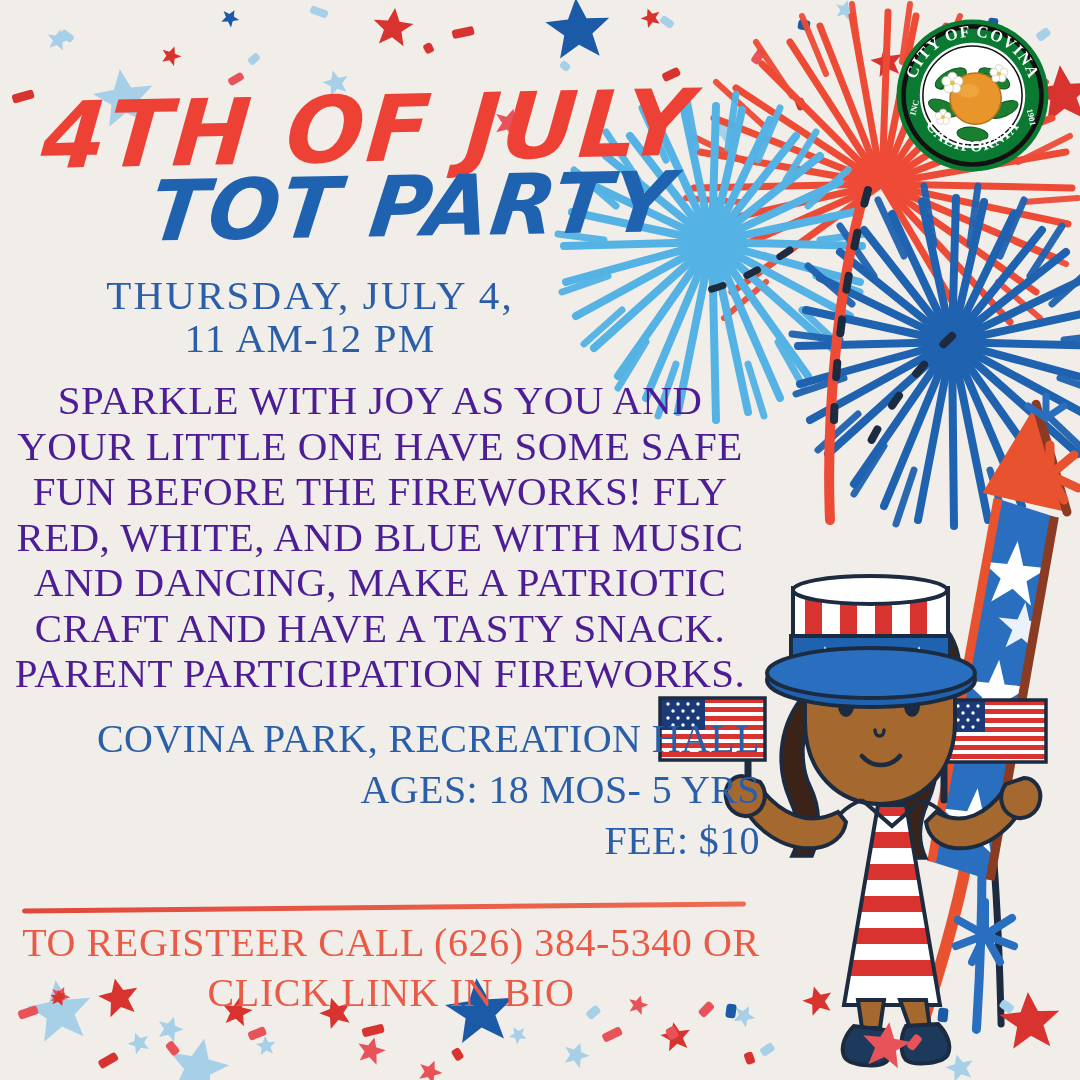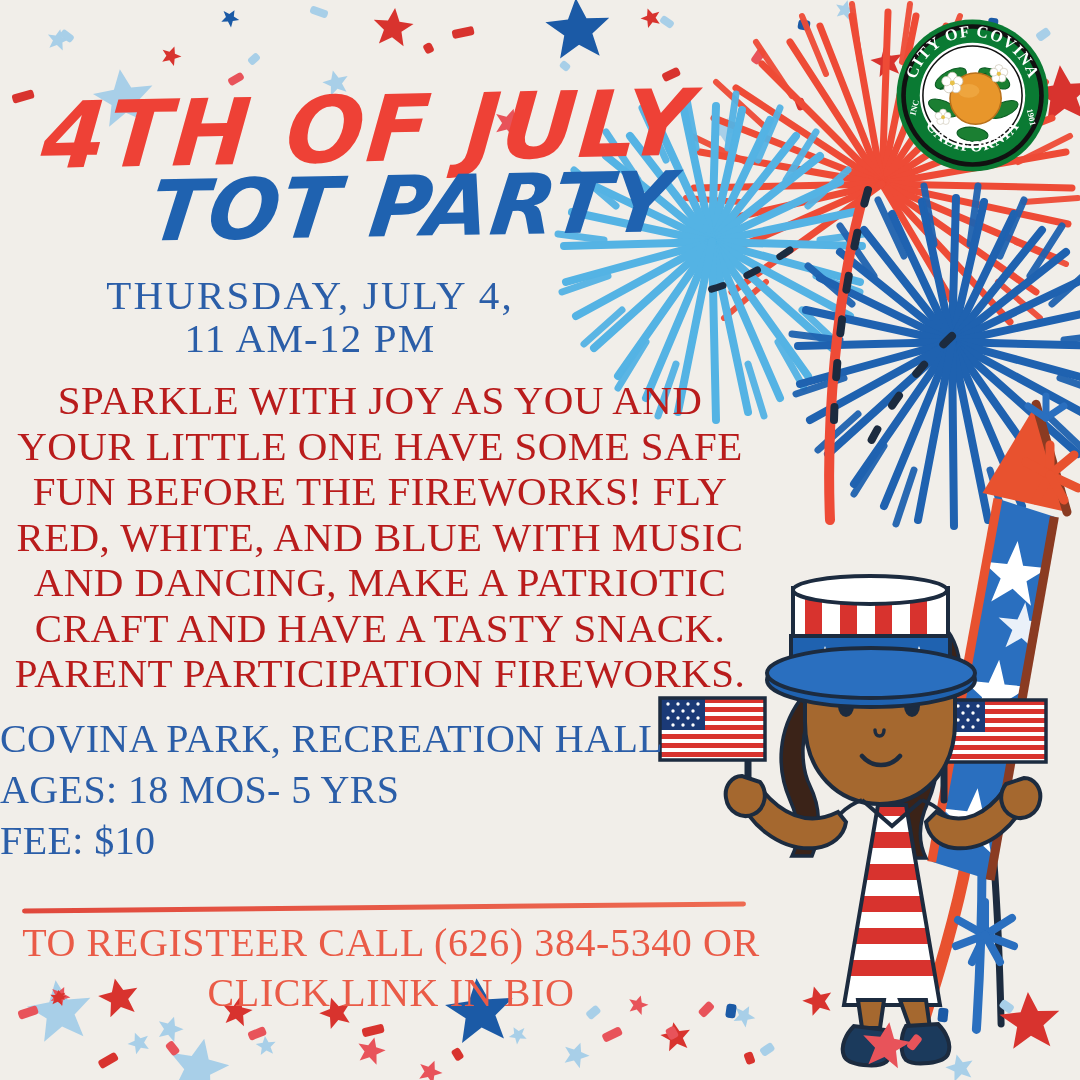--- a/index.html
+++ b/index.html
@@ -37,25 +37,25 @@
     transform-origin:left center;
     white-space:nowrap;
   }
 
   
   #date-block{position:absolute;left:0;top:274px;width:620px;text-align:center;color:#2B5EA8;}
   #date-line1{font-size:41px;letter-spacing:2.2px;line-height:1.06;white-space:nowrap;}
   #date-line2{font-size:41px;letter-spacing:1.2px;line-height:1.06;white-space:nowrap;}
 
   
-  #body-block{position:absolute;left:10px;top:378px;width:740px;text-align:center;color:#b91c1c;}
+  #body-block{position:absolute;left:10px;top:378px;width:740px;text-align:center;color:#4c1d95;}
   #body-block .bl{font-size:41px;line-height:1.11;letter-spacing:0.4px;white-space:nowrap;}
 
   
-  #details-block{position:absolute;left:0px;top:713px;width:760px;text-align:left;color:#2B5EA8;}
+  #details-block{position:absolute;left:0px;top:713px;width:760px;text-align:right;color:#2B5EA8;}
   #details-block .dl{font-size:40px;line-height:1.28;letter-spacing:0.4px;white-space:nowrap;}
 
   
   #divider{position:absolute;left:22px;top:905px;width:724px;height:5px;
     background:linear-gradient(90deg,#E0483C,#EE6B52);
     transform:rotate(-0.55deg);border-radius:3px;}
 
   
   #register-block{position:absolute;left:11px;top:918px;width:760px;text-align:center;color:#EA5B47;}
   #register-block .rl{font-size:40px;line-height:1.26;letter-spacing:0.6px;white-space:nowrap;}

